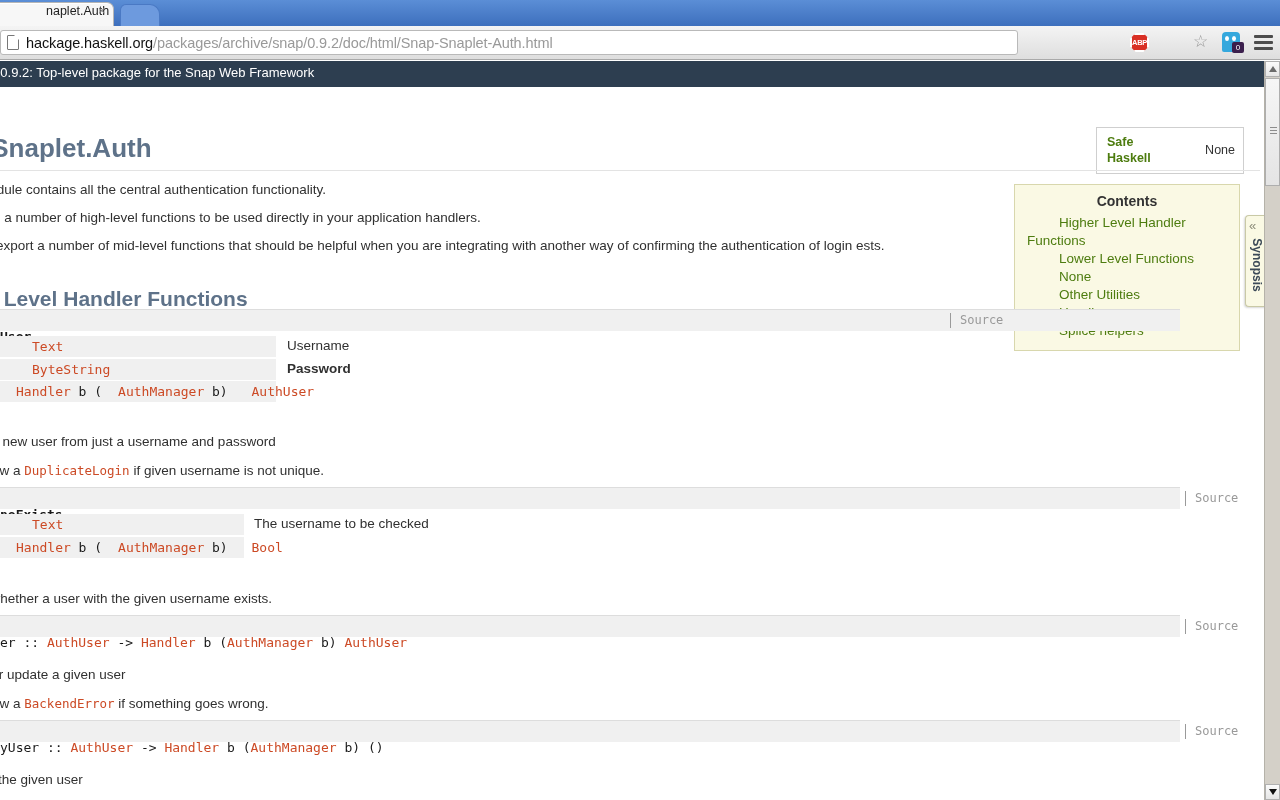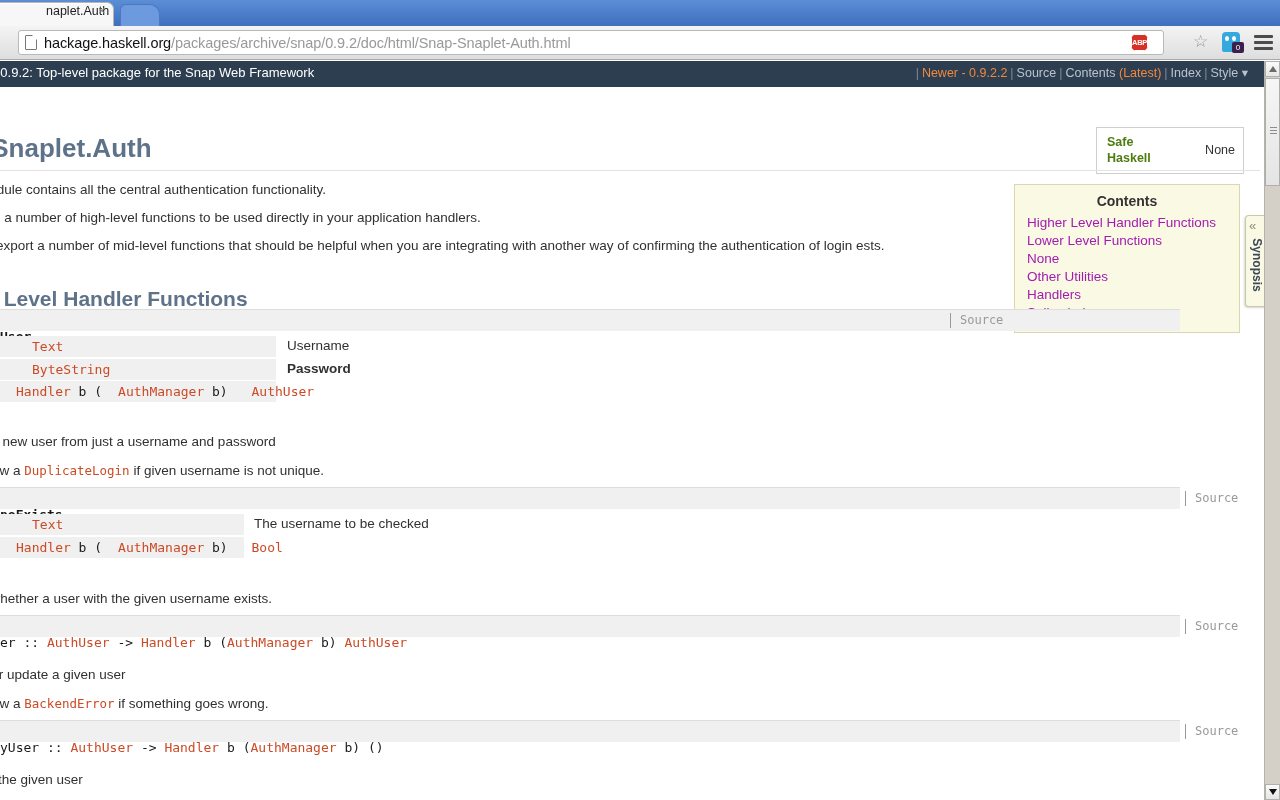--- a/index.html
+++ b/index.html
@@ -57,22 +57,22 @@
   }
 
   #navbar {
     height: 34px;
     background: linear-gradient(#f4f4f4, #dedede);
     border-bottom: 1px solid #a9a9a9;
     position: relative;
   }
   #urlbar {
     position: absolute;
-    left: 18px; top: 4px;
-    width: 1146px; height: 25px;
+    left: 0; top: 4px;
+    width: 1018px; height: 25px;
     background: #ffffff;
     border: 1px solid #b9b9b9;
     border-radius: 3px;
     display: flex;
     align-items: center;
     padding-left: 6px;
     text-align: right;
   }
   #page-icon {
     width: 12px; height: 15px;
@@ -243,21 +243,21 @@
   }
   #contents-title {
     text-align: center;
     font-size: 14px;
     font-weight: bold;
     color: #333333;
     margin-bottom: 5px;
   }
   #contents-box ul { list-style: none; margin: 0; padding: 0 0 0 12px; }
   #contents-box li { font-size: 13.5px; line-height: 18px; }
-  #contents-box a { color: #a21caf; text-decoration: none; }
+  #contents-box a { color: #4d7c0f; text-decoration: none; margin-left: 32px; }
 
   
   #synopsis-tab {
     position: absolute;
     left: 1245px; top: 128px;
     width: 21px; height: 92px;
     background: #faf9e4;
     border: 1px solid #c9c9a6;
     border-right: none;
     border-radius: 4px 0 0 4px;
@@ -397,21 +397,20 @@
       <span></span>
       <span></span>
       <span></span>
     </div>
   </div>
 
   <div id="viewport">
 
     <div id="hdr">
       <div id="hdr-pkg">-0.9.2: Top-level package for the Snap Web Framework</div>
-      <div id="hdr-nav"><span class="sep">|</span><a class="orange">Newer - 0.9.2.2</a><span class="sep">|</span><a>Source</a><span class="sep">|</span><a>Contents</a> <a class="orange">(Latest)</a><span class="sep">|</span><a>Index</a><span class="sep">|</span><a>Style ▾</a></div>
     </div>
 
     <div id="content">
 
       <div id="safe-table">
         <div id="safe-label">Safe Haskell</div>
         <div id="safe-value">None</div>
       </div>
 
       <div id="module-title">.Snaplet.Auth</div>

